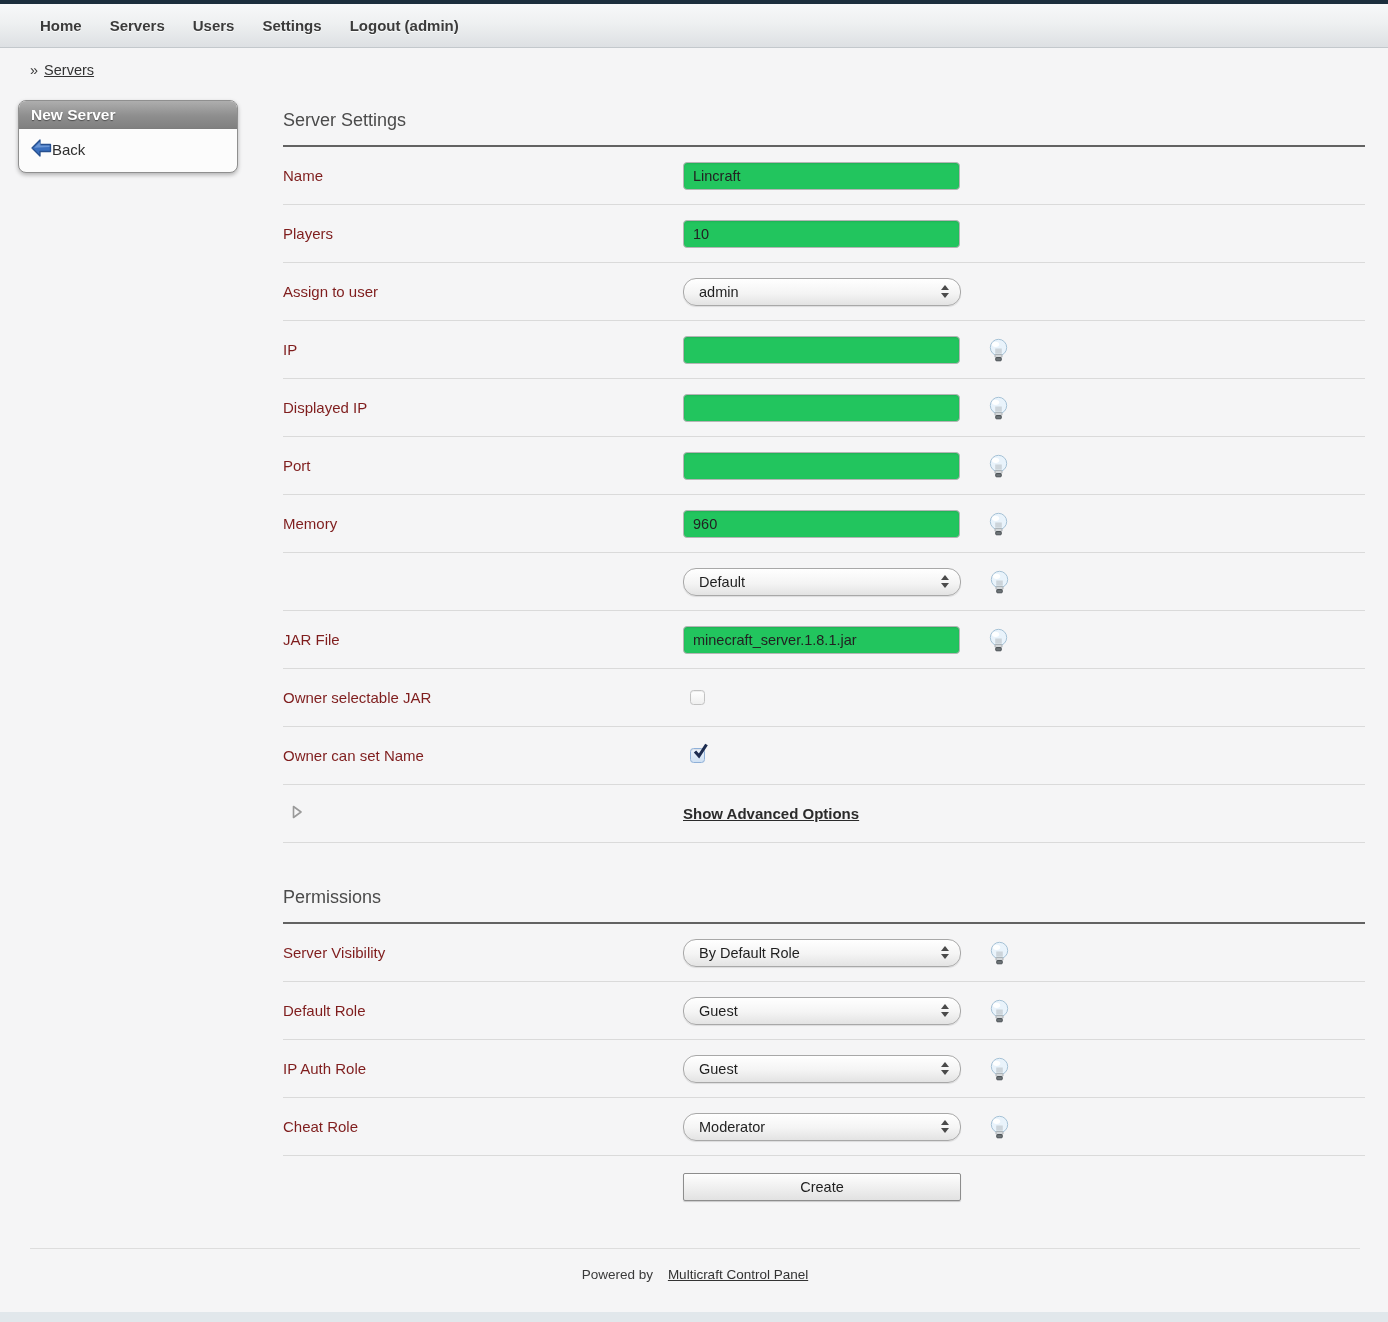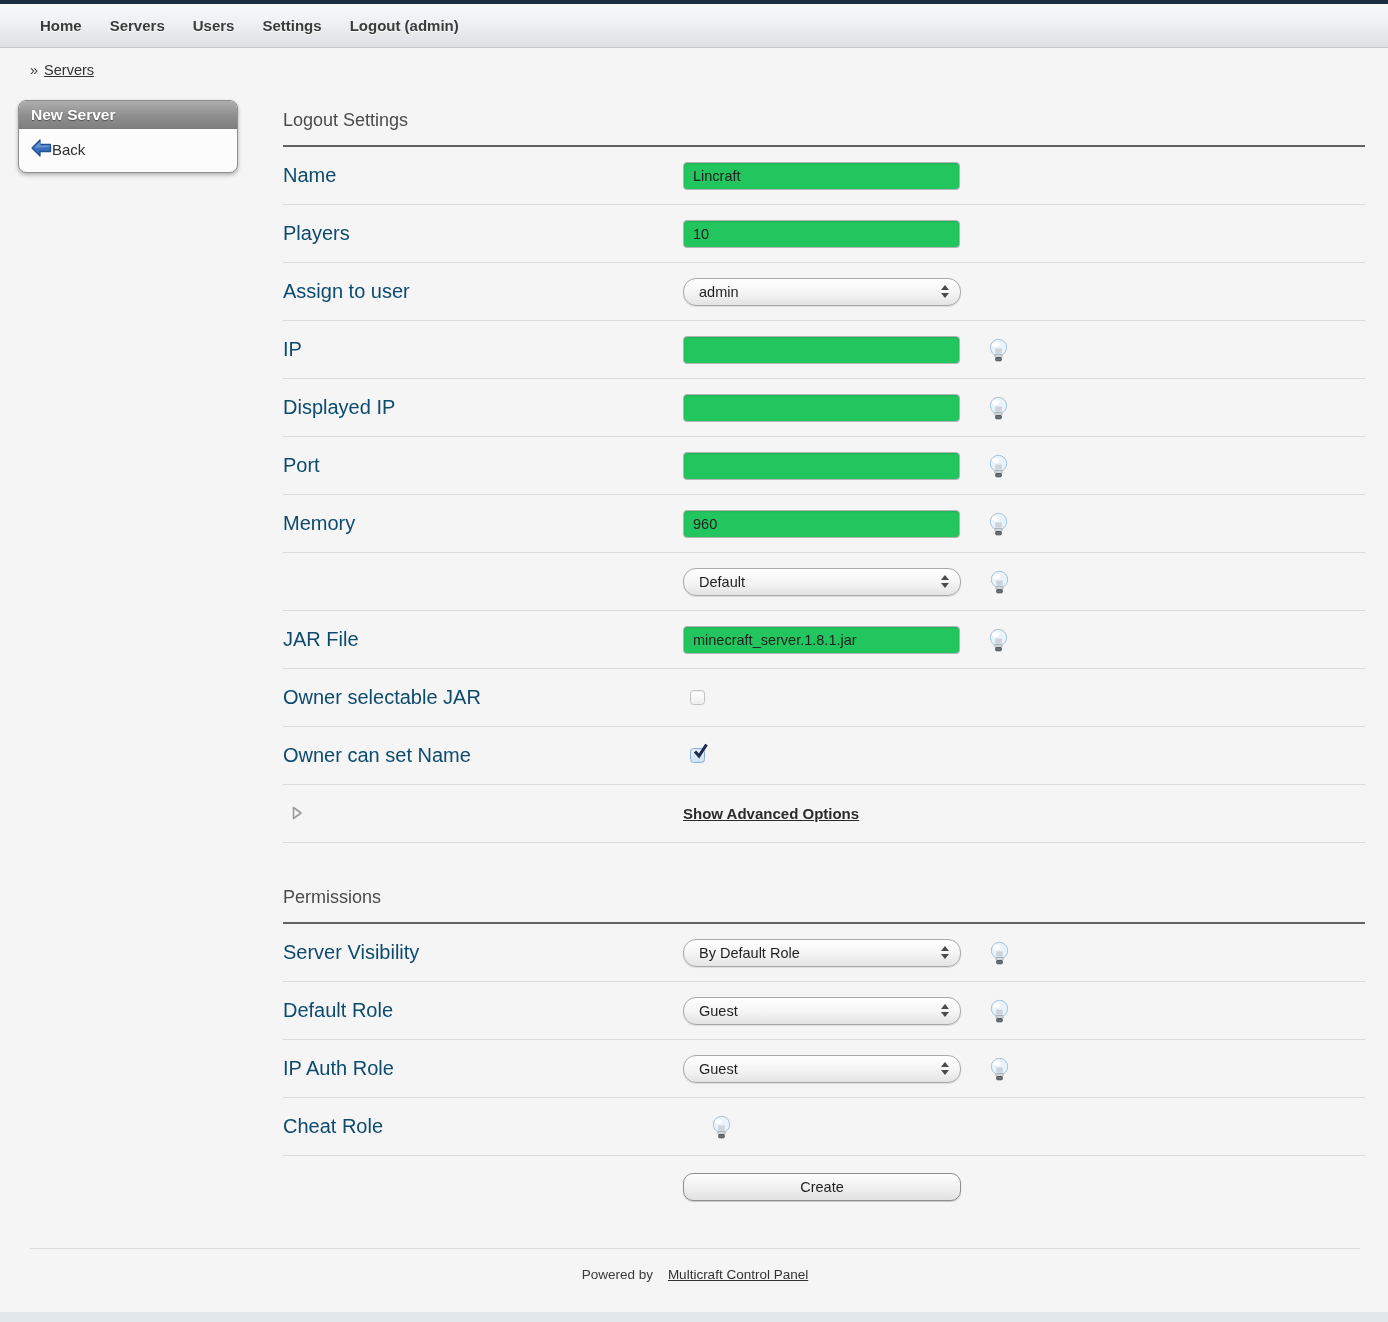--- a/index.html
+++ b/index.html
@@ -63,21 +63,21 @@
     margin-top: 22px; padding-bottom: 14px;
     border-bottom: 2px solid #626262;
   }
   .section-title.permissions { margin-top: 44px; }
 
   
   .form-row {
     display: flex; align-items: center; height: 58px;
     border-bottom: 1px solid #dadada;
   }
-  .row-label { width: 400px; flex: 0 0 400px; font-size: 20px; color: #0c4a6e; }
+  .row-label { width: 400px; flex: 0 0 400px; font-size: 15px; color: #7f1d1d; }
   .row-control { display: flex; align-items: center; }
 
   .text-input {
     width: 277px; height: 28px;
     border: 1px solid #b5b5b5; border-radius: 4px;
     background: #22c55e;
     box-shadow: inset 0 1px 2px rgba(0,0,0,0.10);
     padding: 0 9px; font-size: 14.5px; color: #222;
     font-family: "Liberation Sans", "DejaVu Sans", sans-serif;
     outline: none;
@@ -118,21 +118,21 @@
   .advanced-link {
     font-size: 15px; font-weight: bold; color: #2b2b2b;
     text-decoration: underline; cursor: pointer;
   }
 
   
   .create-row { display: flex; align-items: center; height: 62px; }
   .create-spacer { width: 400px; flex: 0 0 400px; }
   .create-button {
     width: 278px; height: 28px;
-    border: 1px solid #8d8d8d; border-radius: 10px;
+    border: 1px solid #8d8d8d; border-radius: 2px;
     background: linear-gradient(180deg, #fefefe 0%, #f0f0f0 50%, #e2e2e2 100%);
     box-shadow: 0 1px 1px rgba(0,0,0,0.18);
     font-size: 14.5px; color: #1f1f1f; cursor: pointer;
     font-family: "Liberation Sans", "DejaVu Sans", sans-serif;
   }
 
   
   .footer {
     margin: 28px 28px 0 30px;
     border-top: 1px solid #dddddd;
@@ -172,21 +172,21 @@
               <path d="M9.5 2.6 L9.5 6.5 L18.5 6.5 L18.5 8 L3.2 8.8 Z" fill="#7ba3dc" opacity="0.75"></path>
             </svg>
           </span>
           <span>Back</span>
         </div>
       </div>
     </div>
 
     <div class="main-col">
 
-      <div class="section-title">Logout Settings</div>
+      <div class="section-title">Server Settings</div>
 
       <div class="form-row">
         <div class="row-label">Name</div>
         <div class="row-control">
           <input class="text-input" type="text" value="Lincraft" style="">
         </div>
       </div>
 
       <div class="form-row">
         <div class="row-label">Players</div>
@@ -405,20 +405,27 @@
               <rect x="8" y="16.6" width="7" height="2.8" rx="0.6" fill="#d8dcdf" stroke="#989ea3" stroke-width="0.8"></rect>
               <rect x="8.7" y="19.6" width="5.6" height="3.2" rx="0.9" fill="#6e7478" stroke="#41464b" stroke-width="0.9"></rect>
             </svg>
           </span>
         </div>
       </div>
 
       <div class="form-row">
         <div class="row-label">Cheat Role</div>
         <div class="row-control">
+          <div class="fake-select">
+            <span>Moderator</span>
+            <span class="stepper">
+                <i class="up"></i>
+                <i class="down"></i>
+              </span>
+          </div>
           <span class="bulb">
             <svg width="23" height="24" viewBox="0 0 23 24">
               <circle cx="11.5" cy="9.5" r="8.2" fill="#e9f3fb" stroke="#a6c2d6" stroke-width="1"></circle>
               <rect x="8.2" y="10.5" width="6.6" height="5.2" fill="#ccd4da"></rect>
               <ellipse cx="8.6" cy="6.3" rx="3.6" ry="2.6" fill="#ffffff" opacity="0.95"></ellipse>
               <rect x="8" y="16.6" width="7" height="2.8" rx="0.6" fill="#d8dcdf" stroke="#989ea3" stroke-width="0.8"></rect>
               <rect x="8.7" y="19.6" width="5.6" height="3.2" rx="0.9" fill="#6e7478" stroke="#41464b" stroke-width="0.9"></rect>
             </svg>
           </span>
         </div>

